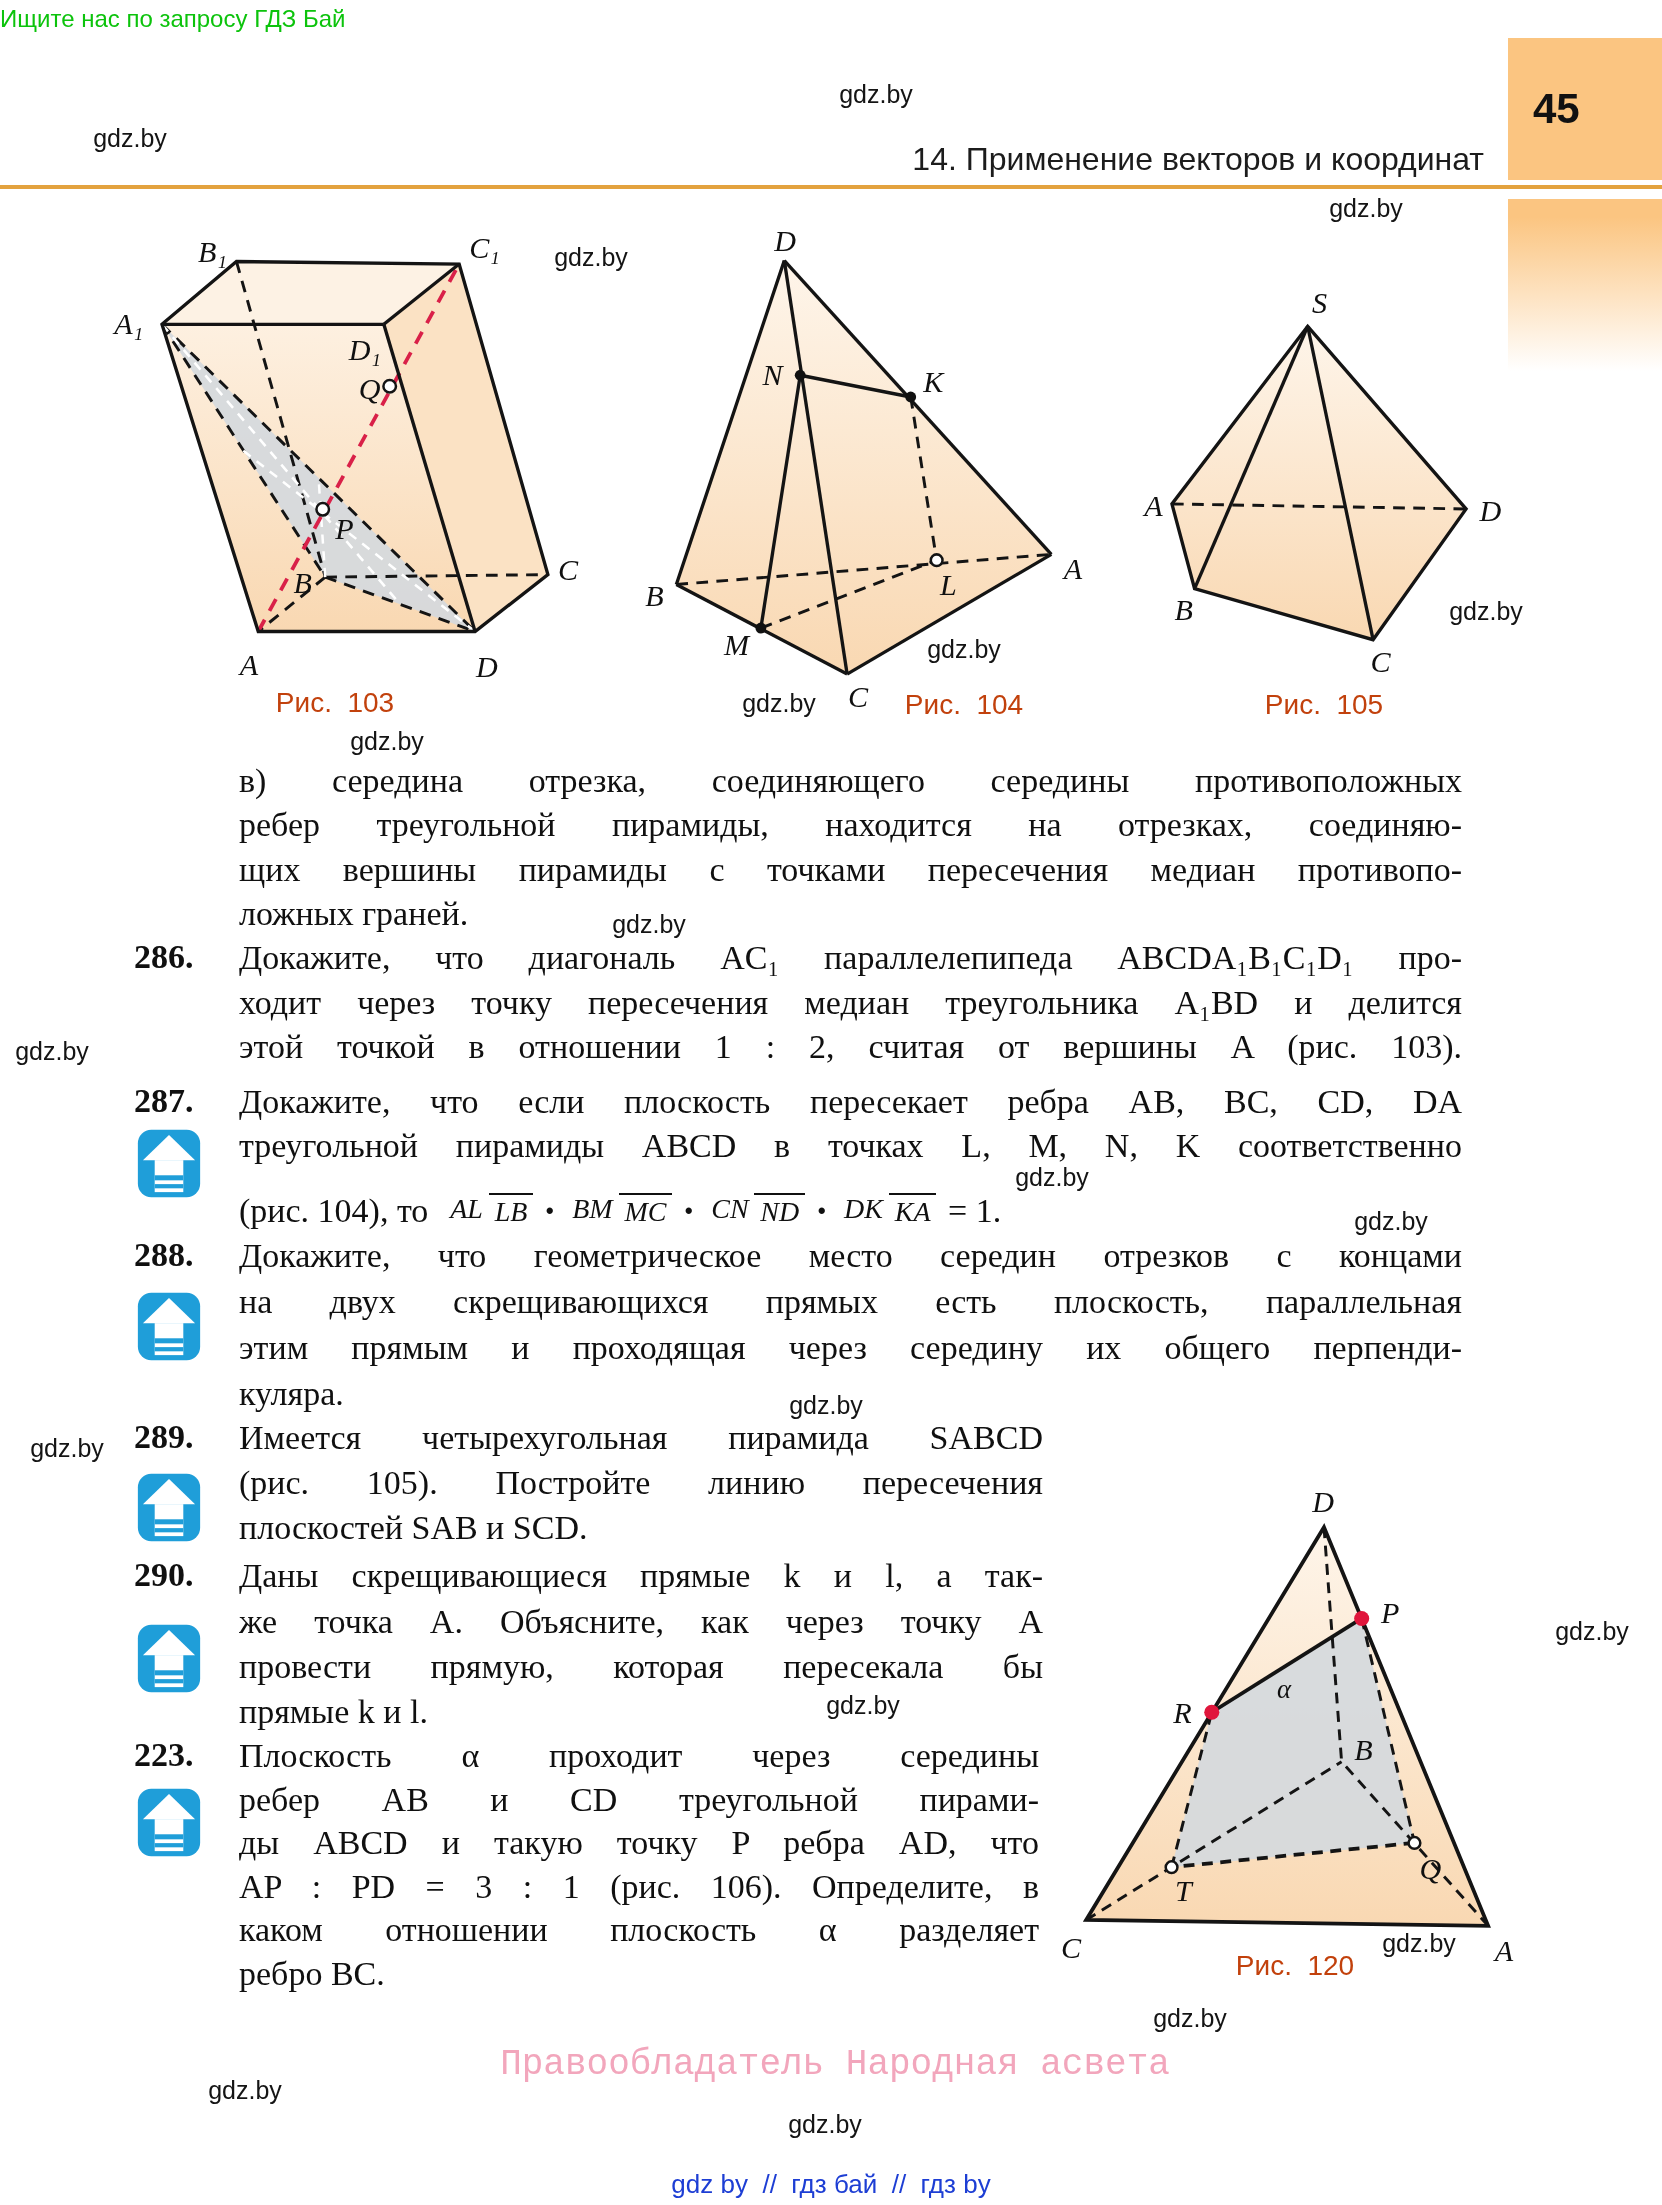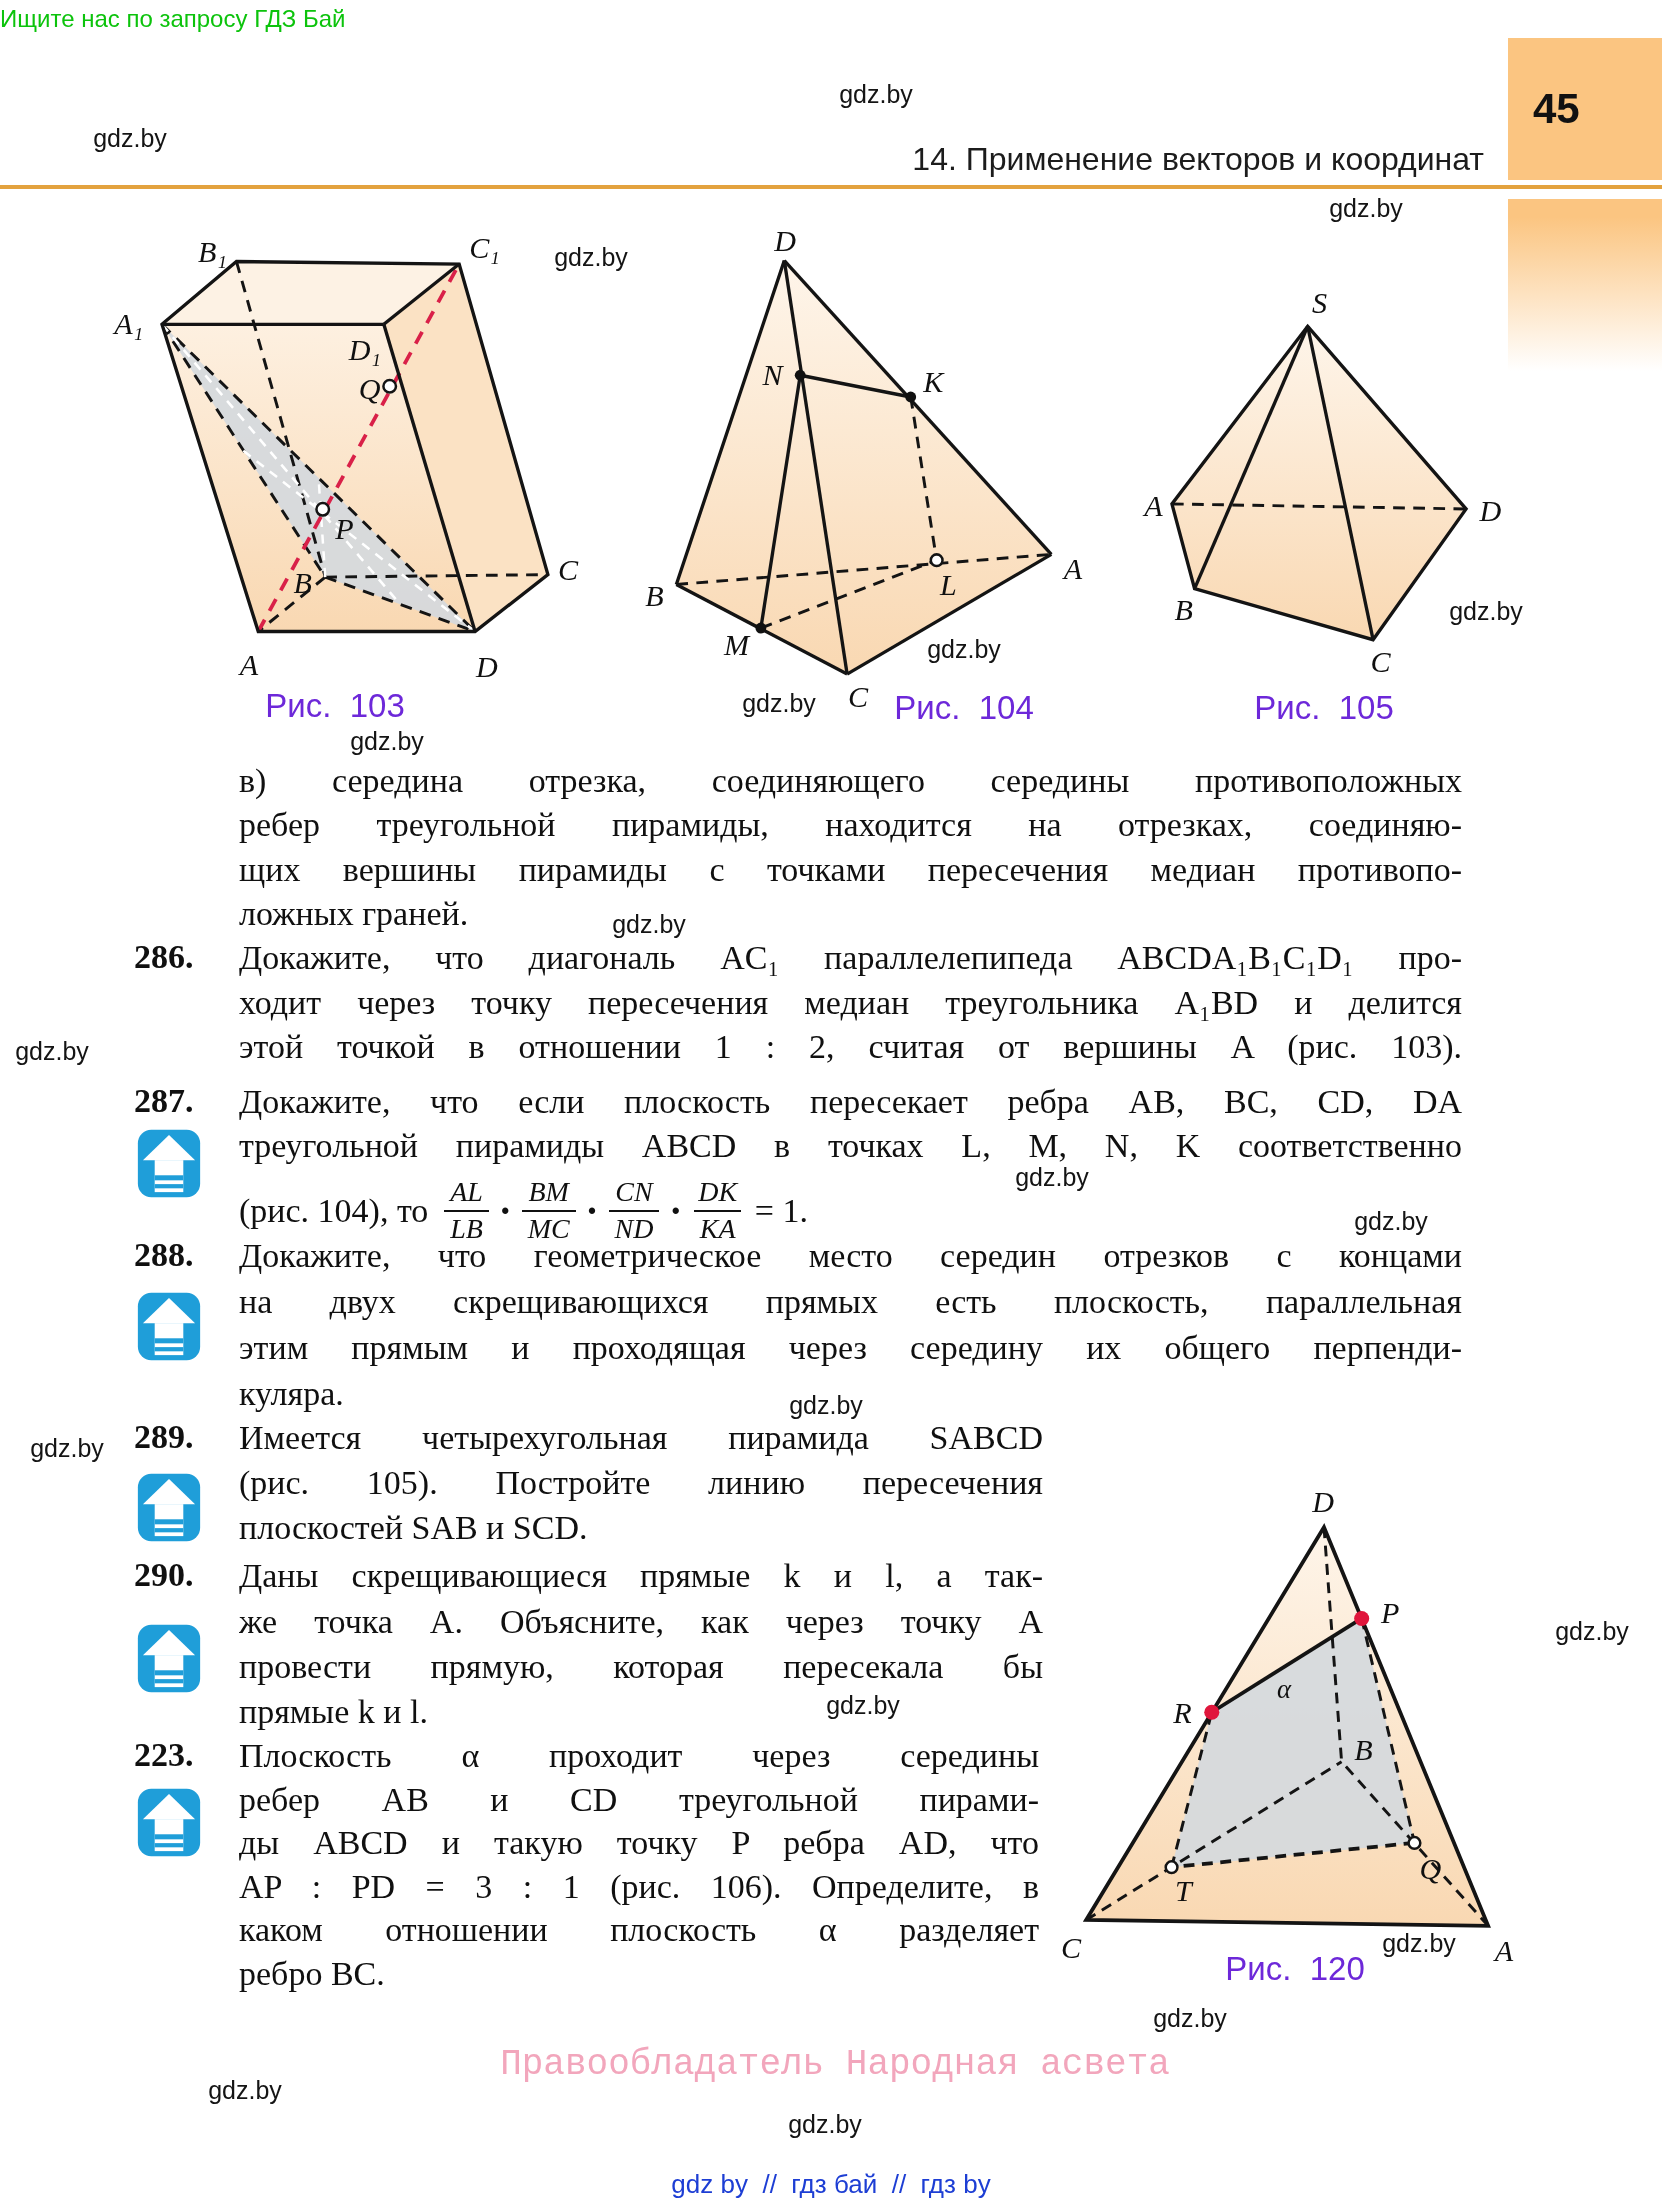--- a/index.html
+++ b/index.html
@@ -19,26 +19,26 @@
   .hrule{position:absolute;left:0;top:185px;width:1662px;height:4.2px;background:#e3a23e;}
   .gradbox{position:absolute;left:1508px;top:199px;width:154px;height:181px;
       background:linear-gradient(#fbc581 10%,#ffffff 95%);}
   .jline,.pline{position:absolute;left:239px;width:1223px;font-size:34px;line-height:1.2;
       white-space:nowrap;color:#101010;}
   .jline{white-space:normal;text-align:justify;text-align-last:justify;height:44px;overflow:hidden;}
   .narrow{width:804px;}
   .narrow2{width:800px;}
   .pnum{position:absolute;left:134px;font-weight:bold;font-size:34px;color:#101010;}
   .cap{position:absolute;transform:translateX(-50%);font-family:"Liberation Sans","DejaVu Sans",sans-serif;
-      font-size:33px;color:#6d28d9;white-space:pre;}
+      font-size:28px;color:#c2410c;white-space:pre;}
   .fig text{font-family:"Liberation Serif","DejaVu Serif",serif;font-style:italic;
       font-size:36px;fill:#101010;}
   .fr-row{position:absolute;left:239px;top:1167px;height:87px;display:flex;align-items:center;font-size:34px;}
   .fr-pre{margin-right:16px;}
-  .frac{display:inline-flex;flex-direction:column;align-items:center;font-style:italic;
+  .frac{display:inline-flex;flex-direction:row;align-items:center;font-style:italic;
       font-size:28px;line-height:1.1;}
   .frac .den{border-top:2.5px solid #101010;padding:1.7px 5.9px 0 5.9px;}
   .frac .num{padding:0 5.9px 2.5px 5.9px;}
   .dot{font-size:39px;padding:0 10px;font-weight:bold;line-height:1;}
   .fr-eq{margin-left:11.7px;}
   .upicon{position:absolute;width:64px;height:69px;cursor:pointer;}
   .footer-pink{position:absolute;left:835px;top:2044px;transform:translateX(-50%);
       font-family:Liberation Mono, monospace;font-size:36px;color:#f2a6bc;white-space:nowrap;}
   .footer-links{position:absolute;left:831px;top:2169px;transform:translateX(-50%);
       font-family:"Liberation Sans","DejaVu Sans",sans-serif;font-size:26px;color:#1d3ed4;white-space:pre;cursor:pointer;}

